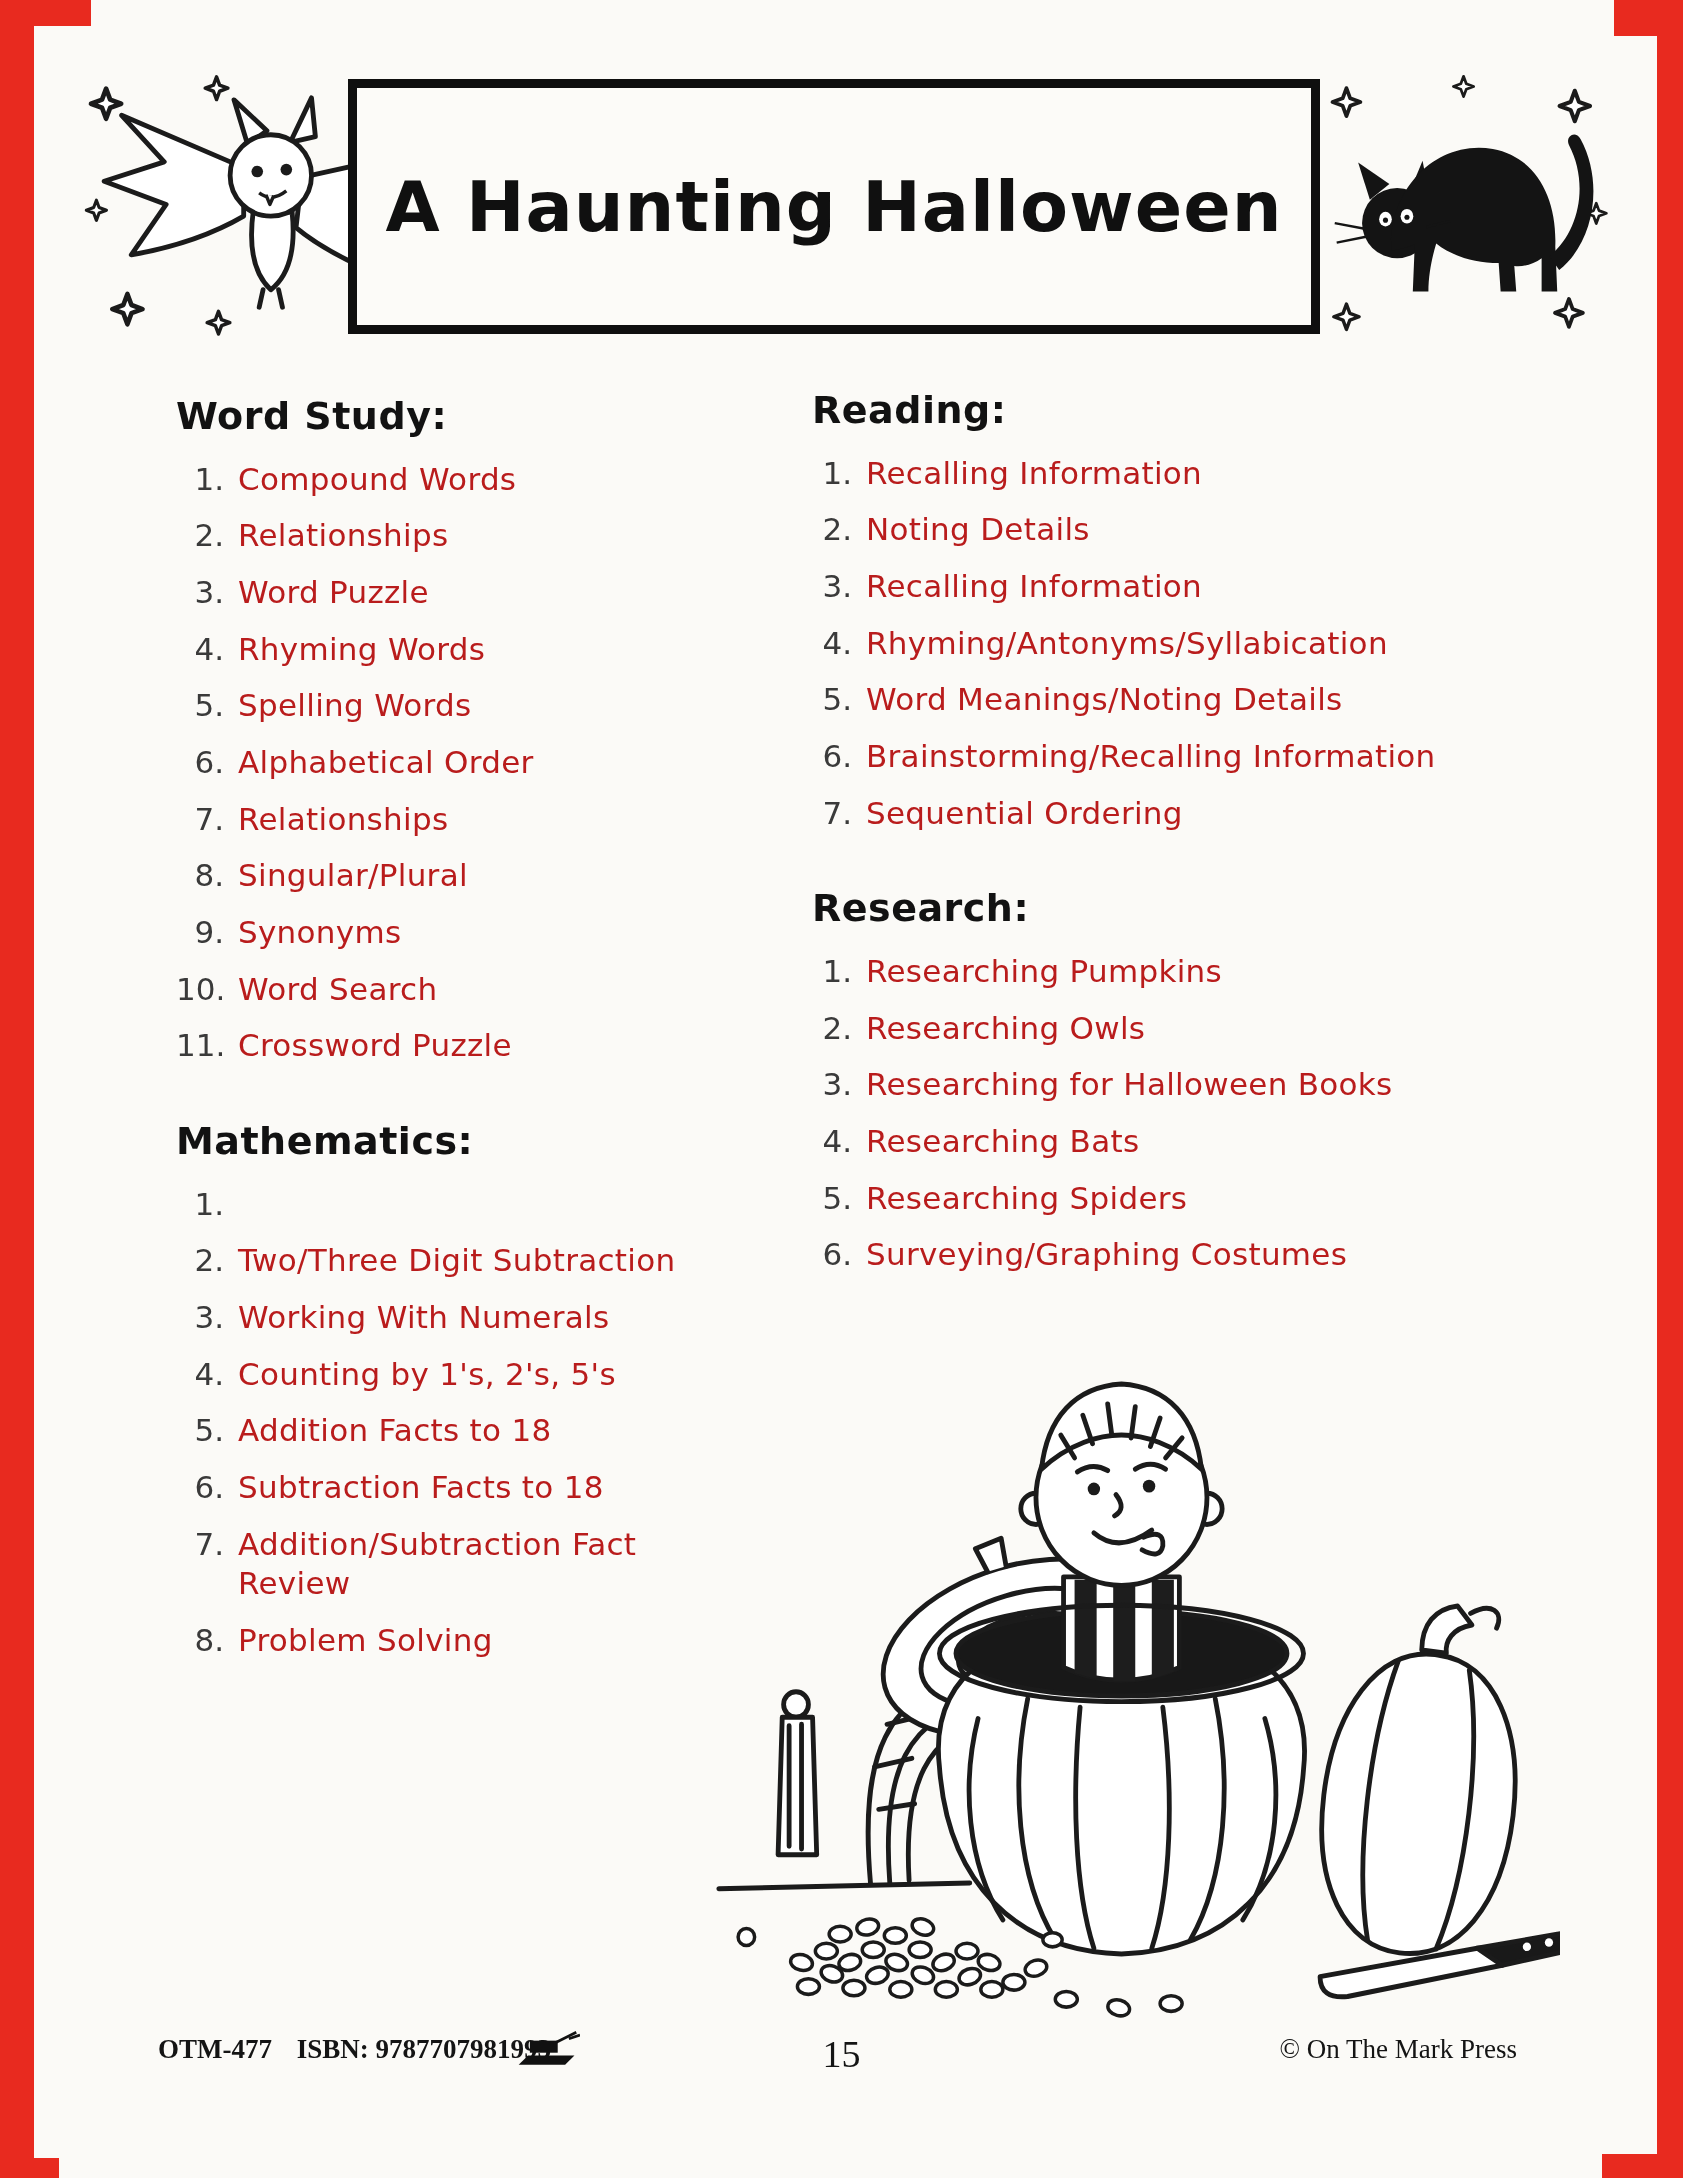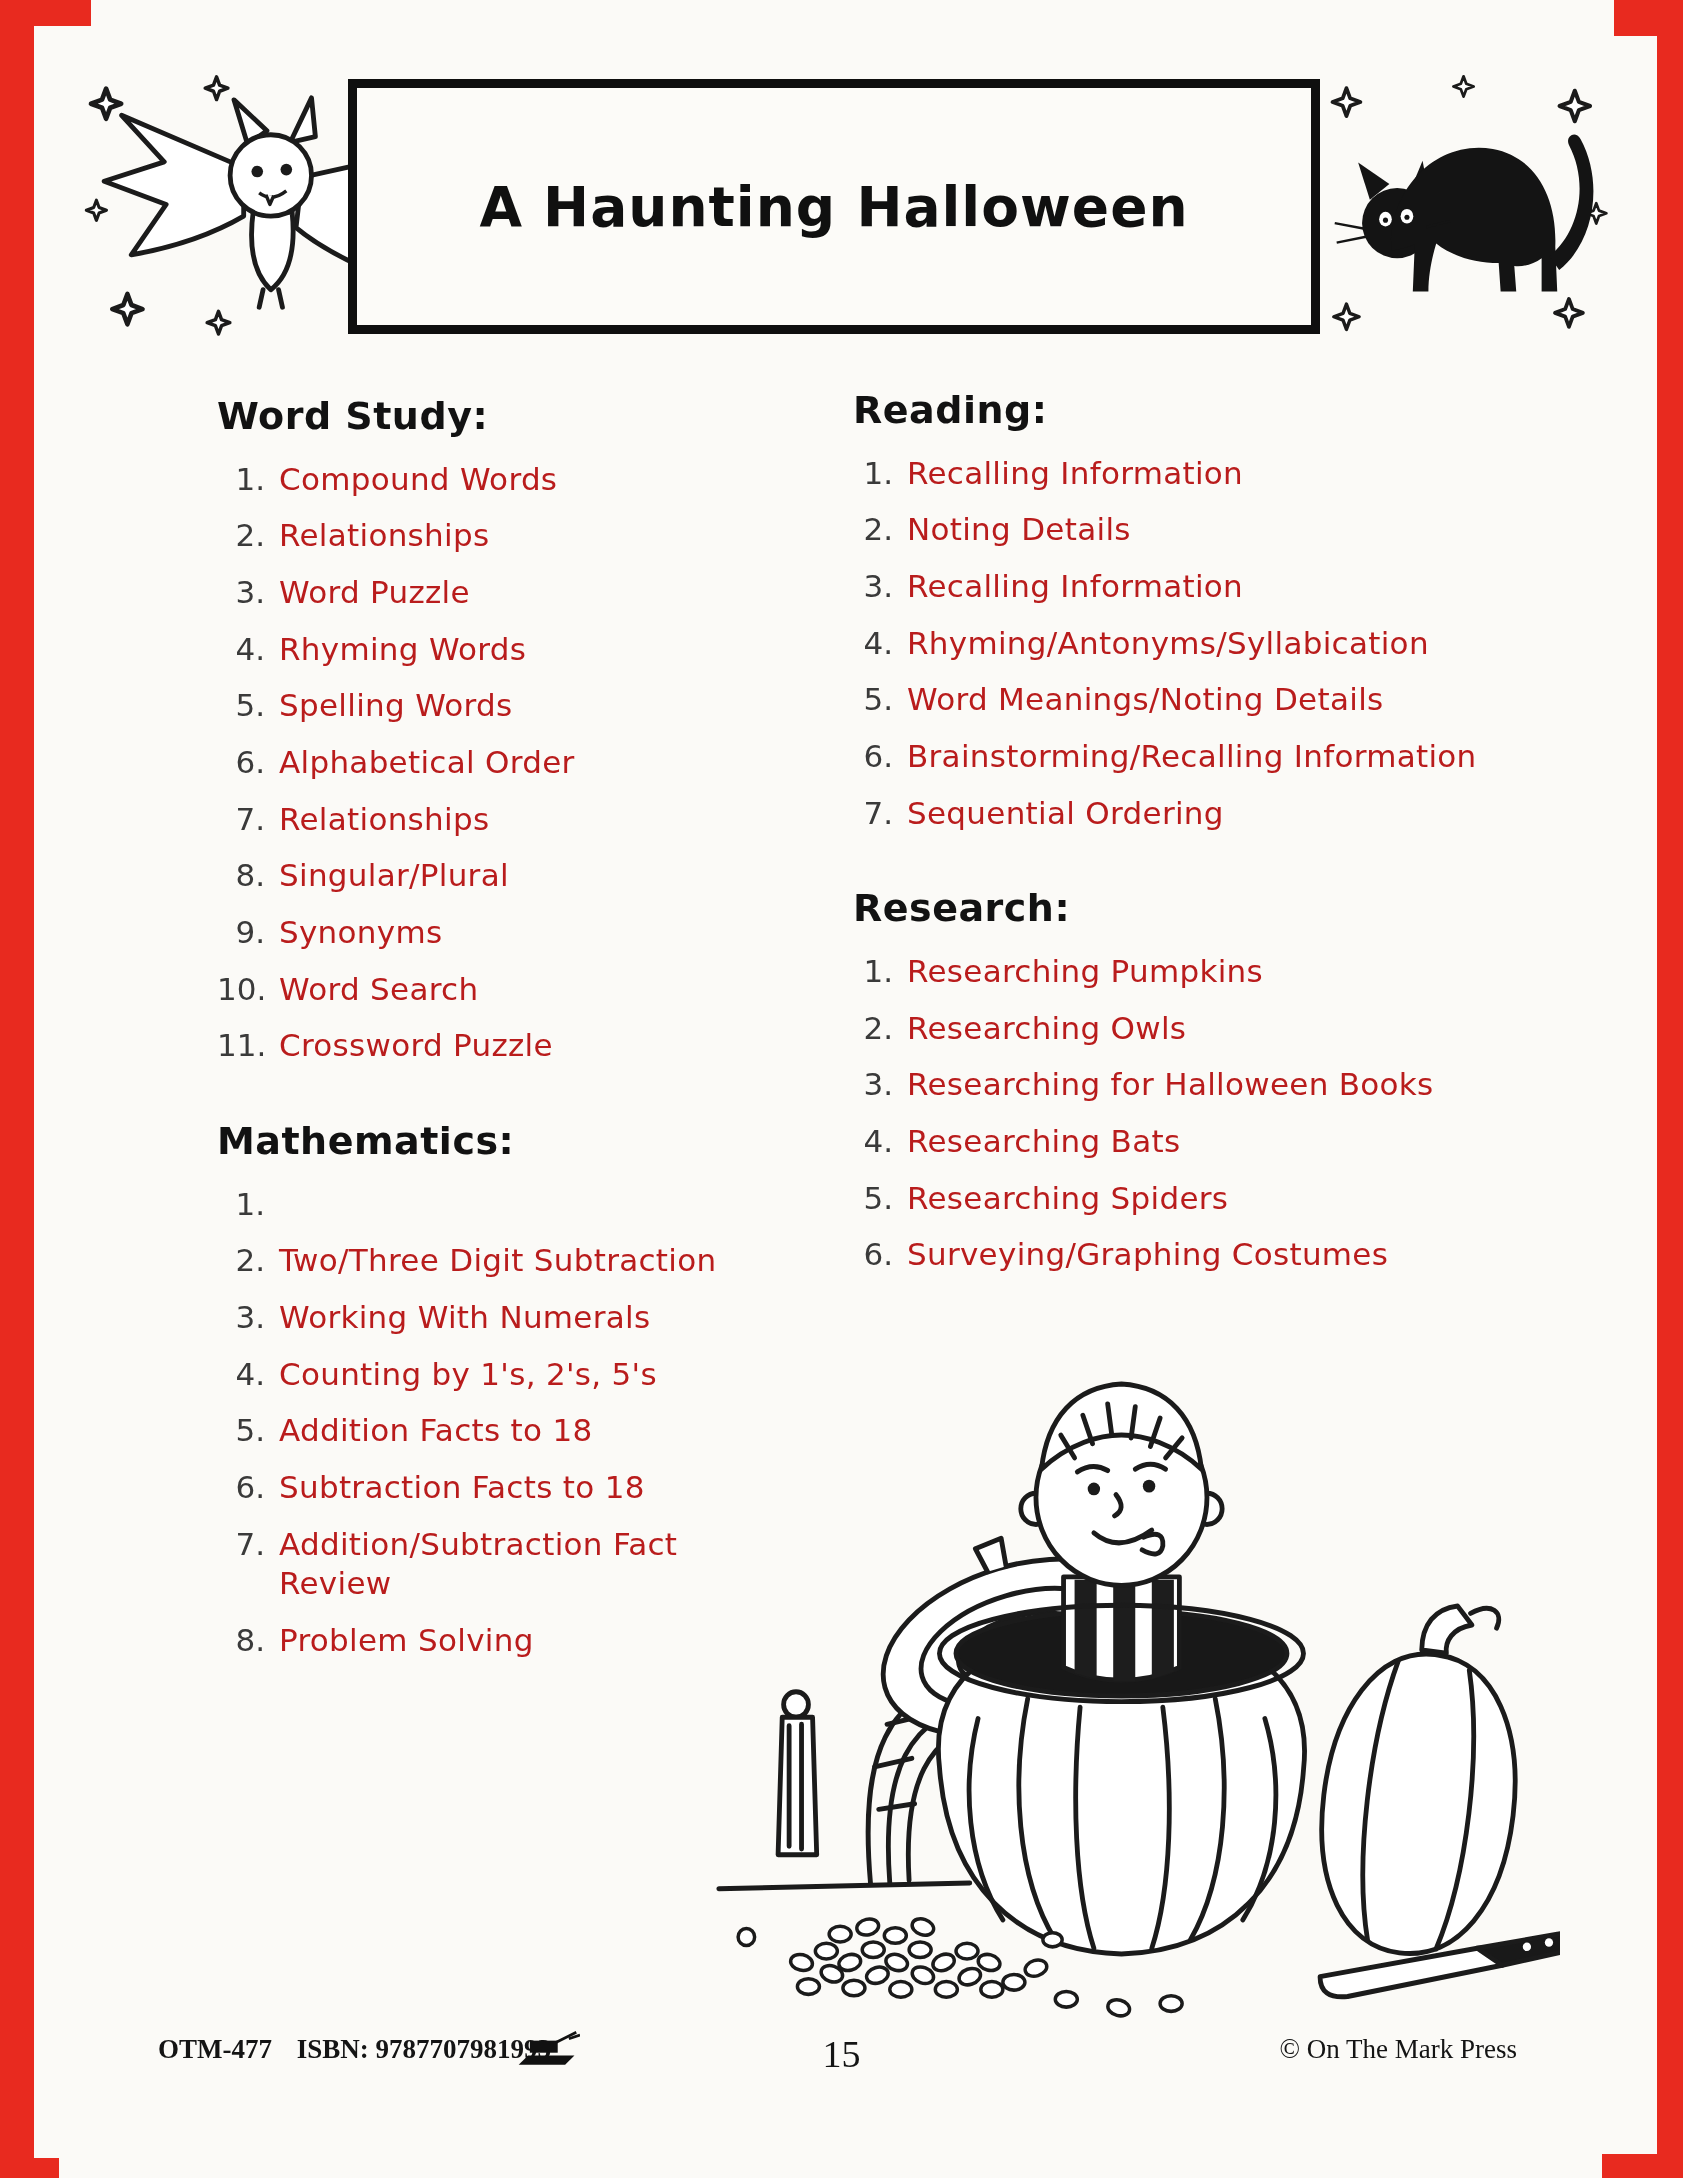--- a/index.html
+++ b/index.html
@@ -14,28 +14,28 @@
   .red-top-right { right:0; top:0; width:69px; height:36px; }
   .red-bottom-left { left:0; bottom:0; width:59px; height:20px; }
   .red-bottom-right { right:0; bottom:0; width:81px; height:24px; }
 
   .title-box {
     position:absolute; left:348px; top:79px; width:972px; height:255px;
     border:9px solid #0f0f0f; display:flex; align-items:center; justify-content:center;
     background:#fcfbf8;
   }
   .title-box h1 {
-    font-size:55px; font-weight:bold; color:#101010; letter-spacing:1px; white-space:nowrap;
+    font-size:70px; font-weight:bold; color:#101010; letter-spacing:1px; white-space:nowrap;
   }
 
   .bat-svg  { position:absolute; left:65px;  top:63px;  width:400px; height:281px; }
   .cat-svg  { position:absolute; left:1315px; top:65px; width:301px; height:283px; }
   .scene-svg{ position:absolute; left:705px; top:1299px; width:855px; height:723px; }
 
-  .col { position:absolute; color:#343434;margin-left:41px; }
+  .col { position:absolute; color:#343434; }
   .col-left  { left:176px; top:394px; width:594px; }
   .col-right { left:812px; top:388px; width:713px; }
 
   .toc-section h2 {
     font-size:38px; font-weight:bold; color:#121212; letter-spacing:0.5px;
     margin-bottom:20px; line-height:1.2;
   }
   .toc-section + .toc-section { margin-top:53px; }
 
   .toc-row { display:grid; margin-bottom:17px; column-gap:14px; }

